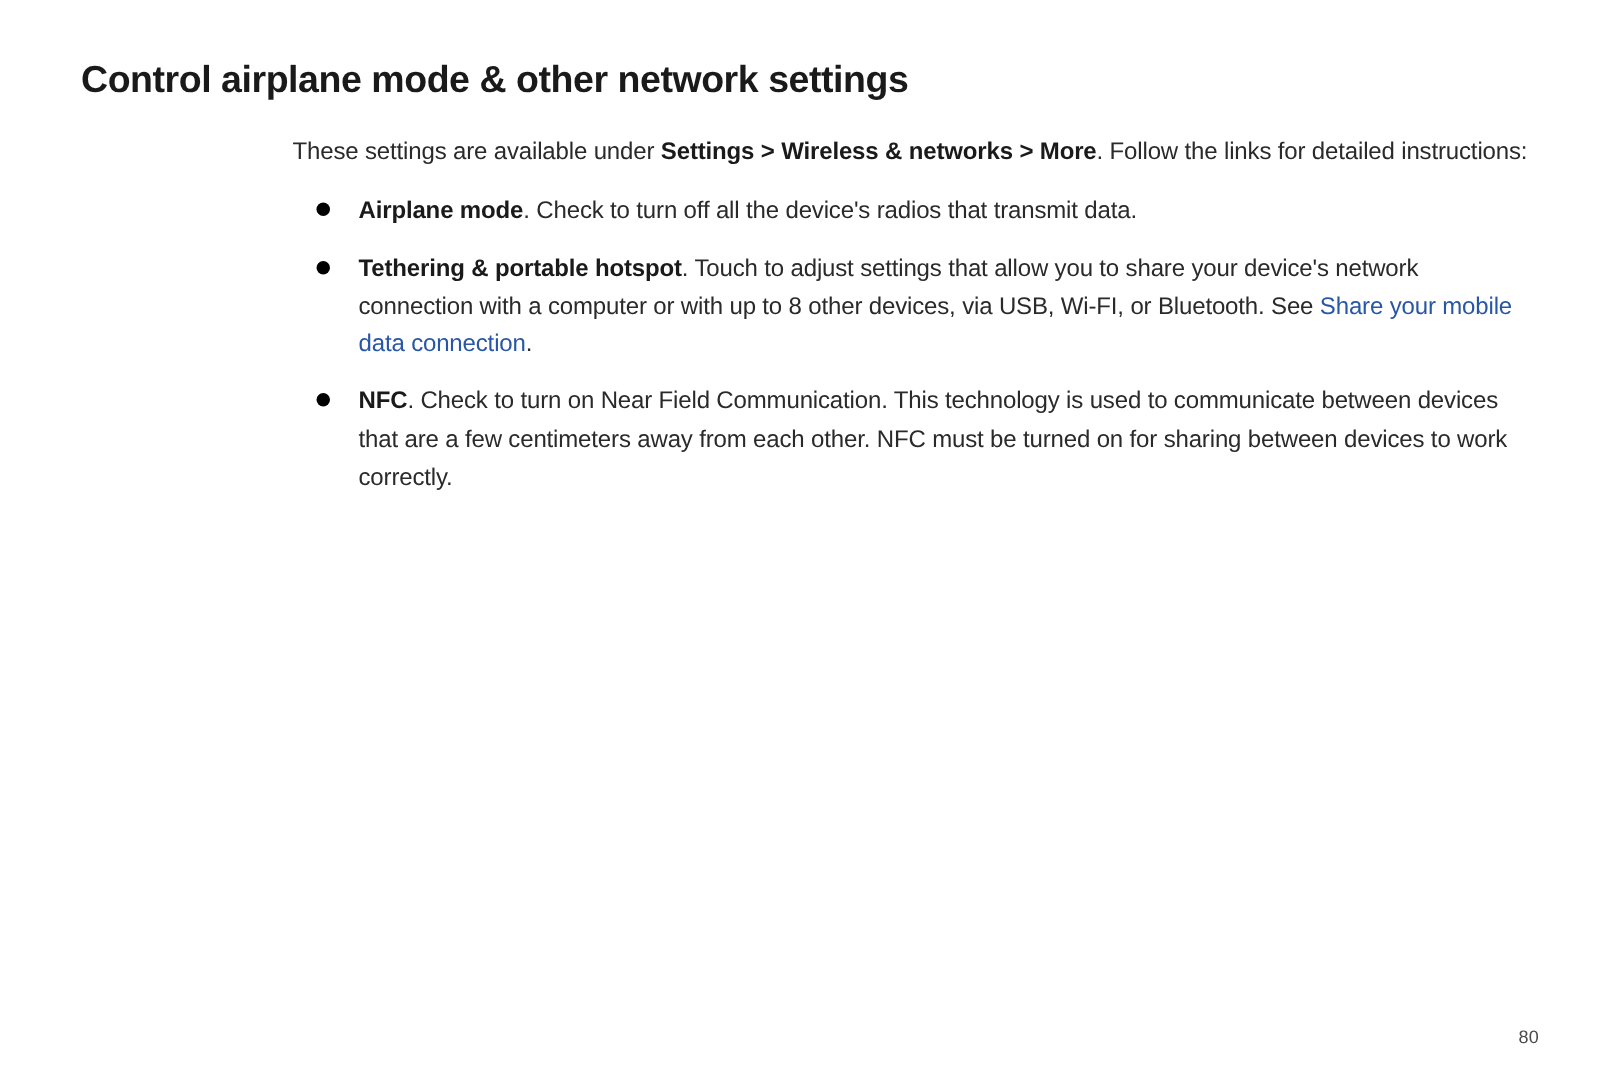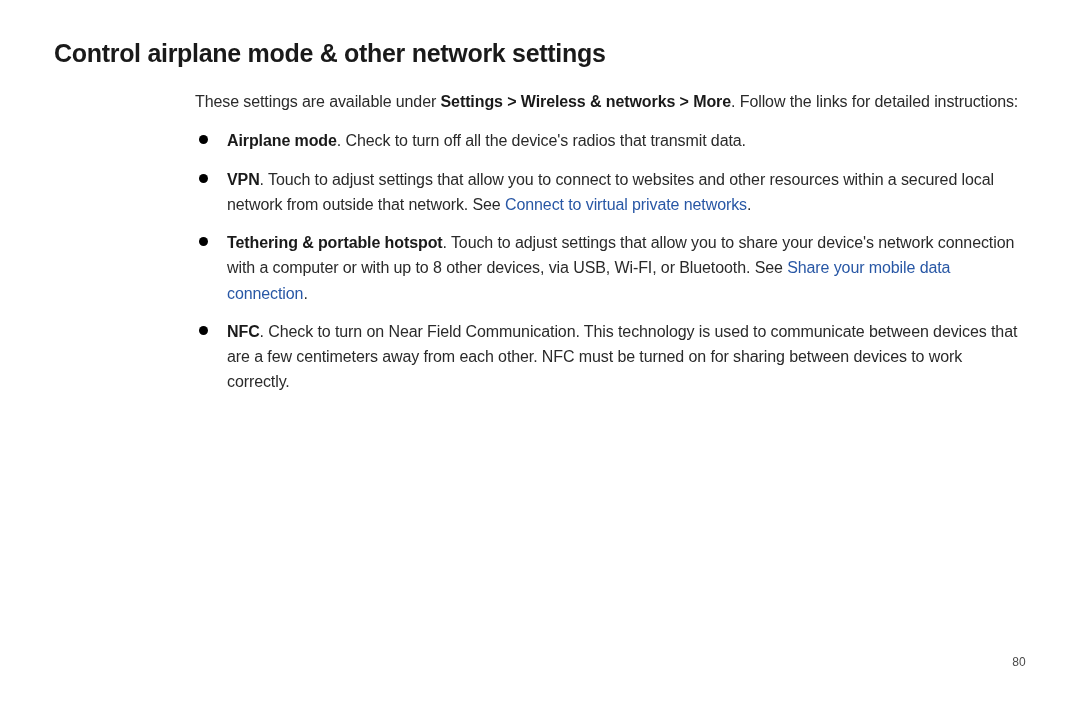--- a/index.html
+++ b/index.html
@@ -31,21 +31,21 @@
     font-size: 16px;
     line-height: 1.55;
     margin: 12px 0 14px 0;
     letter-spacing: -0.1px;
     color: #2a2a2a;
     padding-left: 141px;
   }
   .intro strong { font-weight: 700; color:#1a1a1a; }
   ul.items {
     list-style: none;
-    margin: 0;
+    margin: 12px;
     padding: 0 0 0 141px;
   }
   ul.items > li {
     position: relative;
     padding-left: 32px;
     font-size: 16px;
     line-height: 1.58;
     margin: 0 0 13px 0;
     letter-spacing: -0.1px;
     color: #2a2a2a;
@@ -61,21 +61,21 @@
     border-radius: 50%;
   }
   ul.items > li strong { font-weight: 700; color:#1a1a1a; }
   a.link {
     color: #2857a5;
     text-decoration: none;
   }
   .page-number {
     position: absolute;
     right: 54px;
-    bottom: 51px;
+    bottom: 22px;
     font-size: 12px;
     color: #4a4a4a;
     letter-spacing: 0.2px;
   }
 </style>
 </head>
 <body>
 
 <div class="page">
 
@@ -84,23 +84,20 @@
   <p class="intro">
     <span>These settings are available under </span><strong>Settings &gt; Wireless &amp; networks &gt; More</strong><span>. Follow the links for detailed instructions:</span>
   </p>
 
   <ul class="items">
 
     <li>
       <strong>Airplane mode</strong><span>. Check to turn off all the device's radios that transmit data.</span>
     </li>
 
-    <li>
-      <strong>VPN</strong><span>. Touch to adjust settings that allow you to connect to websites and other resources within a secured local network from outside that network. See </span><a class="link" href="#">Connect to virtual private networks</a><span>.</span>
-    </li>
 
     <li>
       <strong>Tethering &amp; portable hotspot</strong><span>. Touch to adjust settings that allow you to share your device's network connection with a computer or with up to 8 other devices, via USB, Wi-FI, or Bluetooth. See </span><a class="link" href="#">Share your mobile data connection</a><span>.</span>
     </li>
 
     <li>
       <strong>NFC</strong><span>. Check to turn on Near Field Communication. This technology is used to communicate between devices that are a few centimeters away from each other. NFC must be turned on for sharing between devices to work correctly.</span>
     </li>
 
 

